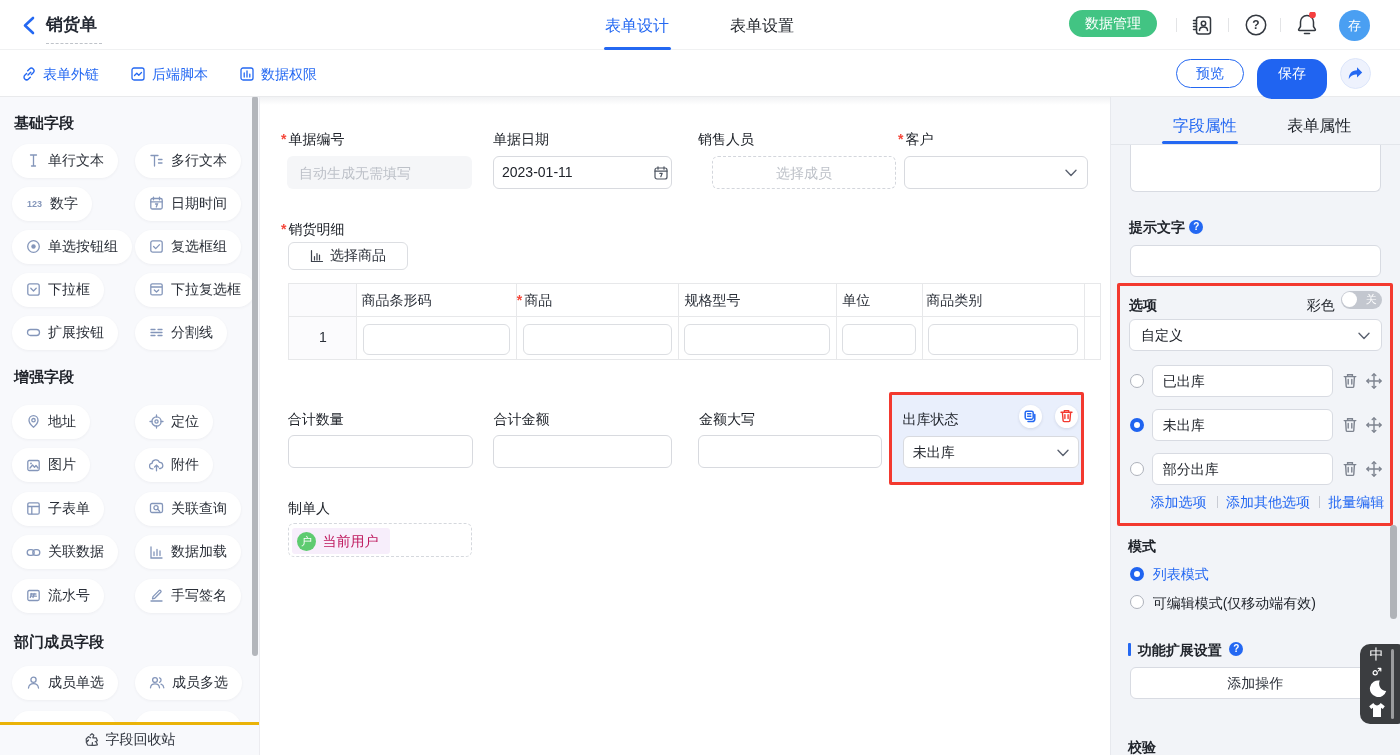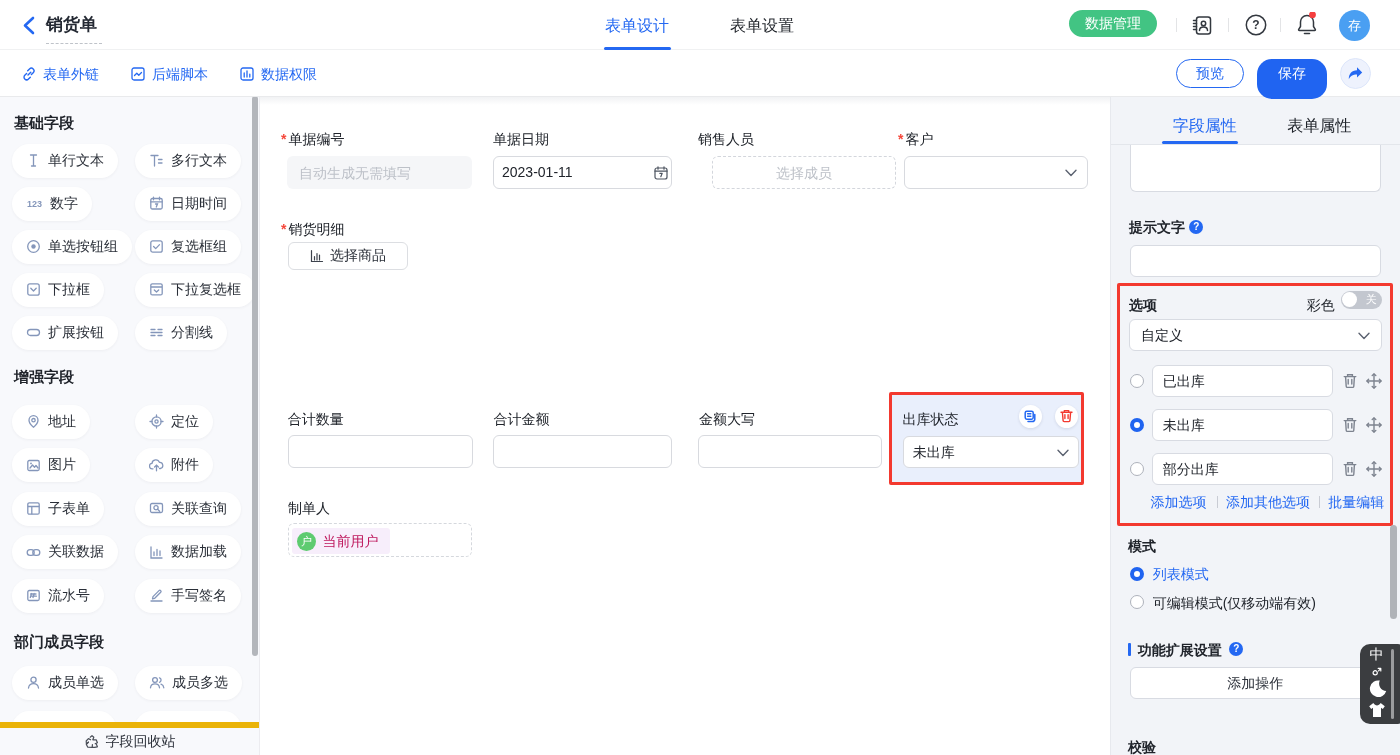--- a/index.html
+++ b/index.html
@@ -20,21 +20,21 @@
 .tlk{position:absolute;top:16px;font-size:14px;color:#2468f2;z-index:31}
 .obtn{position:absolute;left:1176px;top:9px;width:68px;height:29px;border:1px solid #2468f2;border-radius:15px;color:#2468f2;font-size:14px;text-align:center;line-height:27px;background:#fff;z-index:31}
 .sbtn{position:absolute;left:1257px;top:9px;width:70px;height:40px;background:#2064f1;border-radius:15px;color:#fff;font-size:14px;text-align:center;line-height:29px;z-index:31}
 .cbtn{position:absolute;left:1340px;top:8px;width:31px;height:31px;background:#eef2fd;border:1px solid #dde6fa;border-radius:50%;z-index:31}
 
 #sb{position:absolute;left:0;top:97px;width:260px;height:658px;background:#f8f9fc;border-right:1px solid #ececf0}
 #sb .sec{position:absolute;left:14px;font-size:15px;font-weight:700;color:#20242b}
 .pill{position:absolute;height:34px;border-radius:17px;background:#fff;display:flex;align-items:center;padding:0 14px;font-size:14px;color:#2a2f38;white-space:nowrap;box-shadow:0 1px 3px rgba(31,41,65,.05)}
 .pill svg{margin-right:7px}
 #sbthumb{position:absolute;left:252px;top:-1px;width:6px;height:560px;background:#b3b6bb;border-radius:3px}
-#sbfoot{position:absolute;left:0;top:625px;width:259px;height:33px;background:#f8f9fc;border-top:6px solid #eab308;display:flex;align-items:center;justify-content:center;font-size:14px;color:#2a2f38}
+#sbfoot{position:absolute;left:0;top:625px;width:259px;height:33px;background:#f8f9fc;border-top:3px solid #eab308;display:flex;align-items:center;justify-content:center;font-size:14px;color:#2a2f38}
 #sbfoot svg{margin-right:6px}
 
 #cv{position:absolute;left:260px;top:97px;width:850px;height:658px;background:#fff}
 .flabel{position:absolute;font-size:14px;font-weight:400;color:#20242b;white-space:nowrap}
 .req:before{content:"*";color:#f5483b;margin-right:2px;font-weight:700}
 .inp{position:absolute;background:#fff;border:1px solid #d8dadf;border-radius:6px}
 .ph{color:#bdc1c8;font-size:14px}
 
 #tbl{position:absolute;left:28.2px;top:186px;width:813px;height:77px;border:1px solid #e7e8ea}
 .tcell{position:absolute;border-right:1px solid #e7e8ea;font-size:14px;color:#2a2f38}
@@ -224,20 +224,41 @@
         <path d="M1 1.2 6 6.4 11 1.2" stroke-linecap="round" stroke-linejoin="round"></path>
       </svg>
  </div>
  <div class="flabel req" style="left:21px;top:124px">销货明细</div>
  <div class="abs" style="left:28px;top:145px;width:120px;height:28px;border:1px solid #dcdee2;border-radius:6px;display:flex;align-items:center;justify-content:center;font-size:14px;color:#2a2f38;background:#fff">
    <svg style="margin-right:6px" width="14" height="14" viewBox="0 0 14 14" fill="none" stroke="#3c424c" stroke-width="1.2" stroke-linecap="round">
         <path d="M1.5 1.5v11h11"></path>
         <path d="M4.5 11V7.5M7 11V4.5M9.5 11V6"></path>
       </svg>选择商品
  </div>
+ <div id="tbl">
+  <div class="abs" style="left:0;top:0;width:67.3px;height:75px;background:#fbfbfd"></div>
+  <div class="abs" style="left:67.3px;top:0;width:1px;height:75px;background:#e7e8ea"></div>
+  <div class="abs" style="left:227.3px;top:0;width:1px;height:75px;background:#e7e8ea"></div>
+  <div class="abs" style="left:388.8px;top:0;width:1px;height:75px;background:#e7e8ea"></div>
+  <div class="abs" style="left:546.8px;top:0;width:1px;height:75px;background:#e7e8ea"></div>
+  <div class="abs" style="left:632.8px;top:0;width:1px;height:75px;background:#e7e8ea"></div>
+  <div class="abs" style="left:795.3px;top:0;width:1px;height:75px;background:#e7e8ea"></div>
+  <div class="abs" style="left:0;top:32px;width:811px;height:1px;background:#e7e8ea"></div>
+  <div class="tcell" style="left:72.3px;top:0;line-height:32px;border:none">商品条形码</div>
+  <div class="tcell req" style="left:227.5px;top:0;line-height:32px;border:none;display:flex;align-items:center">商品</div>
+  <div class="tcell" style="left:395.3px;top:0;line-height:32px;border:none">规格型号</div>
+  <div class="tcell" style="left:553px;top:0;line-height:32px;border:none">单位</div>
+  <div class="tcell" style="left:637px;top:0;line-height:32px;border:none">商品类别</div>
+  <div class="tcell" style="left:0;top:32px;width:67.3px;height:43px;line-height:43px;text-align:center;border:none">1</div>
+  <div class="inp" style="left:73.5px;top:39.6px;width:147.5px;height:31px;border-color:#dcdee2"></div>
+  <div class="inp" style="left:233.5px;top:39.6px;width:149px;height:31px;border-color:#dcdee2"></div>
+  <div class="inp" style="left:395px;top:39.6px;width:146px;height:31px;border-color:#dcdee2"></div>
+  <div class="inp" style="left:553px;top:39.6px;width:73.6px;height:31px;border-color:#dcdee2"></div>
+  <div class="inp" style="left:639px;top:39.6px;width:149.6px;height:31px;border-color:#dcdee2"></div>
+ </div>
  <div class="flabel" style="left:27.8px;top:314px">合计数量</div>
  <div class="flabel" style="left:233.6px;top:314px">合计金额</div>
  <div class="flabel" style="left:439px;top:314px">金额大写</div>
  <div class="inp" style="left:28px;top:338px;width:184.6px;height:33px"></div>
  <div class="inp" style="left:233.3px;top:338px;width:179px;height:33px"></div>
  <div class="inp" style="left:438px;top:338px;width:184px;height:33px"></div>
  <div class="abs" style="left:628.6px;top:294.6px;width:195.7px;height:93.4px;background:#e9effc;border:3px solid #f3392f;border-radius:2px">
    <div class="flabel" style="left:11px;top:16px">出库状态</div>
    <div class="abs" style="left:127px;top:10.3px;width:23.6px;height:23.6px;border-radius:50%;background:#fff;box-shadow:0 1px 3px rgba(31,41,65,.12)">
      <svg style="margin:5px 0 0 5px" width="13" height="13" viewBox="0 0 13 13" fill="none" stroke="#2468f2" stroke-width="1.5">

